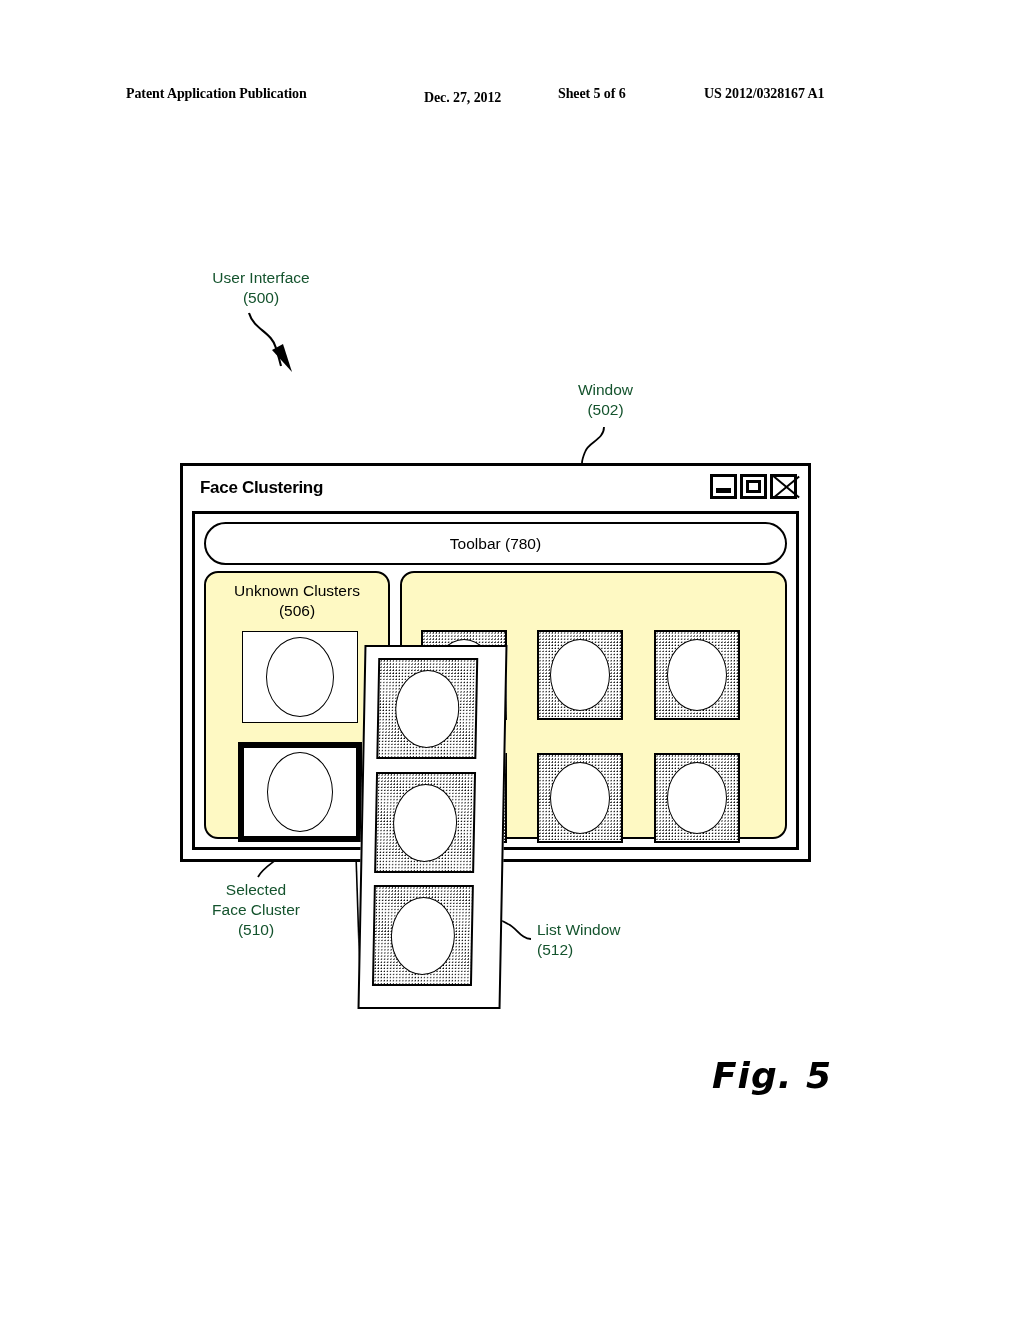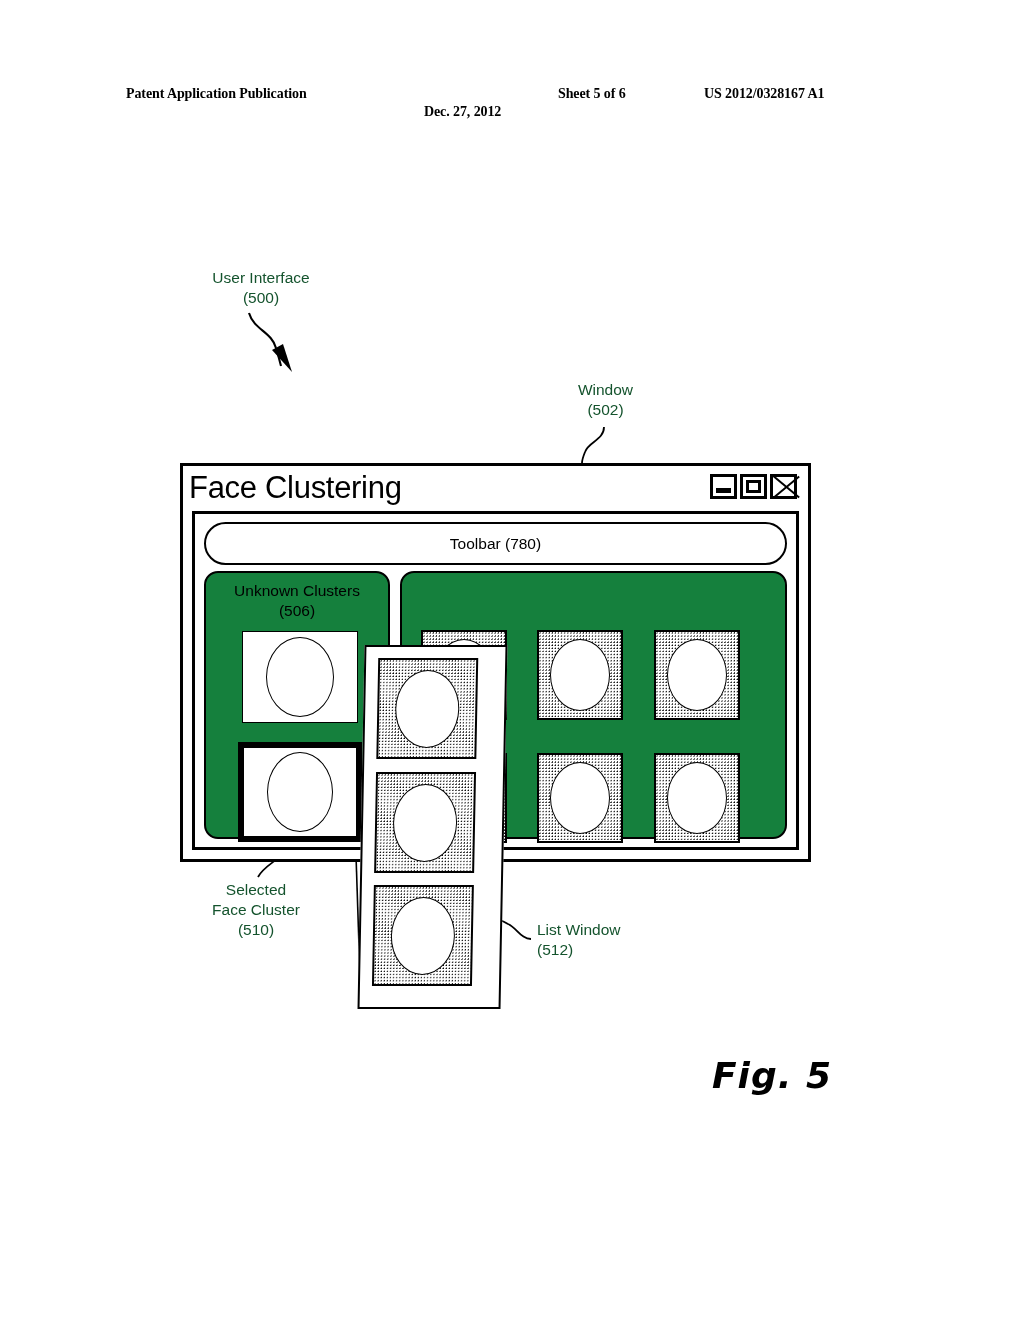--- a/index.html
+++ b/index.html
@@ -22,21 +22,21 @@
     top: 86px;
     left: 0;
     width: 1024px;
     height: 28px;
     font-family: "Liberation Serif", serif;
     font-weight: bold;
     font-size: 14px;
     letter-spacing: -0.1px;
   }
   .ph-left   { position: absolute; left: 126px; top: 0; white-space: nowrap; }
-  .ph-mid    { position: absolute; left: 424px; top: 18px; white-space: nowrap; }
+  .ph-mid    { position: absolute; left: 424px; top: 4px; white-space: nowrap; }
   .ph-sheet  { position: absolute; left: 558px; top: 0; white-space: nowrap; }
   .ph-right  { position: absolute; left: 704px; top: 0; white-space: nowrap; }
 
   
   .callout {
     position: absolute;
     font-size: 15.5px;
     line-height: 20px;
     text-align: center;
     white-space: pre-line;
@@ -70,23 +70,23 @@
   #title-bar {
     position: absolute;
     left: 0; top: 0;
     width: 100%;
     height: 44px;
     box-sizing: border-box;
     display: flex;
     align-items: center;
   }
   #window-title {
-    font-size: 31px;
-    font-weight: normal;
-    margin-left: 6px;
+    font-size: 17px;
+    font-weight: bold;
+    margin-left: 17px;
     letter-spacing: -0.3px;
   }
   #window-controls {
     position: absolute;
     right: 11px;
     top: 8px;
     display: flex;
     gap: 3px;
   }
   .win-btn {
@@ -158,21 +158,21 @@
     right: 9px;
     bottom: 8px;
   }
   .cluster-panel {
     position: absolute;
     top: 0;
     bottom: 0;
     border: 2.5px solid #000;
     border-radius: 14px;
     box-sizing: border-box;
-    background: #15803d;
+    background: #fef9c3;
   }
   #unknown-panel { left: 0;   width: 186px; }
   #known-panel   { left: 196px; right: 0; }
 
   .panel-title {
     position: absolute;
     left: 0; right: 0;
     top: 8px;
     text-align: center;
     font-size: 15.5px;

